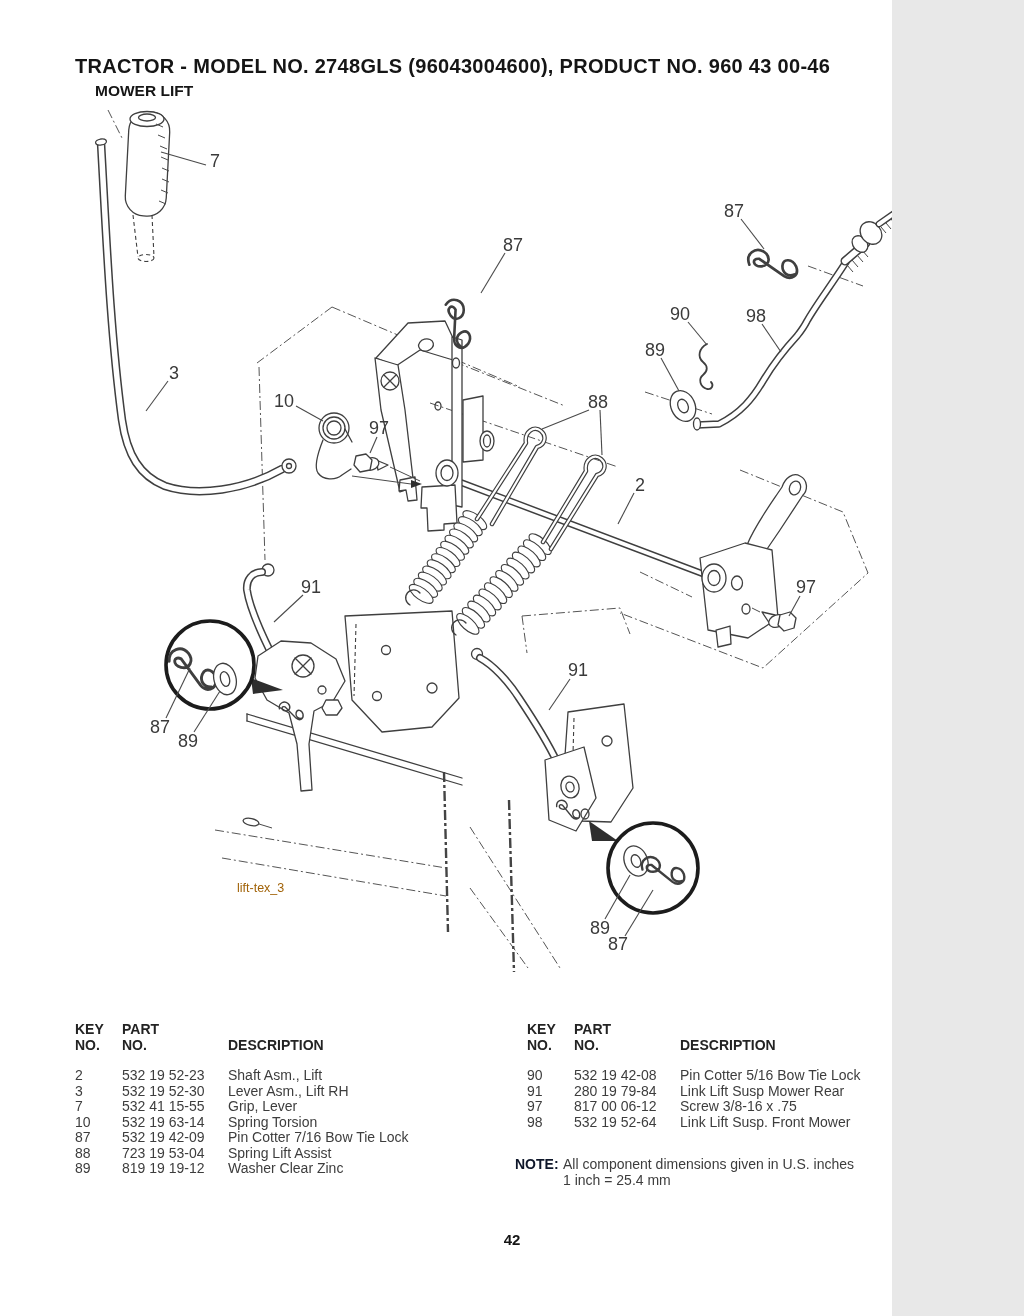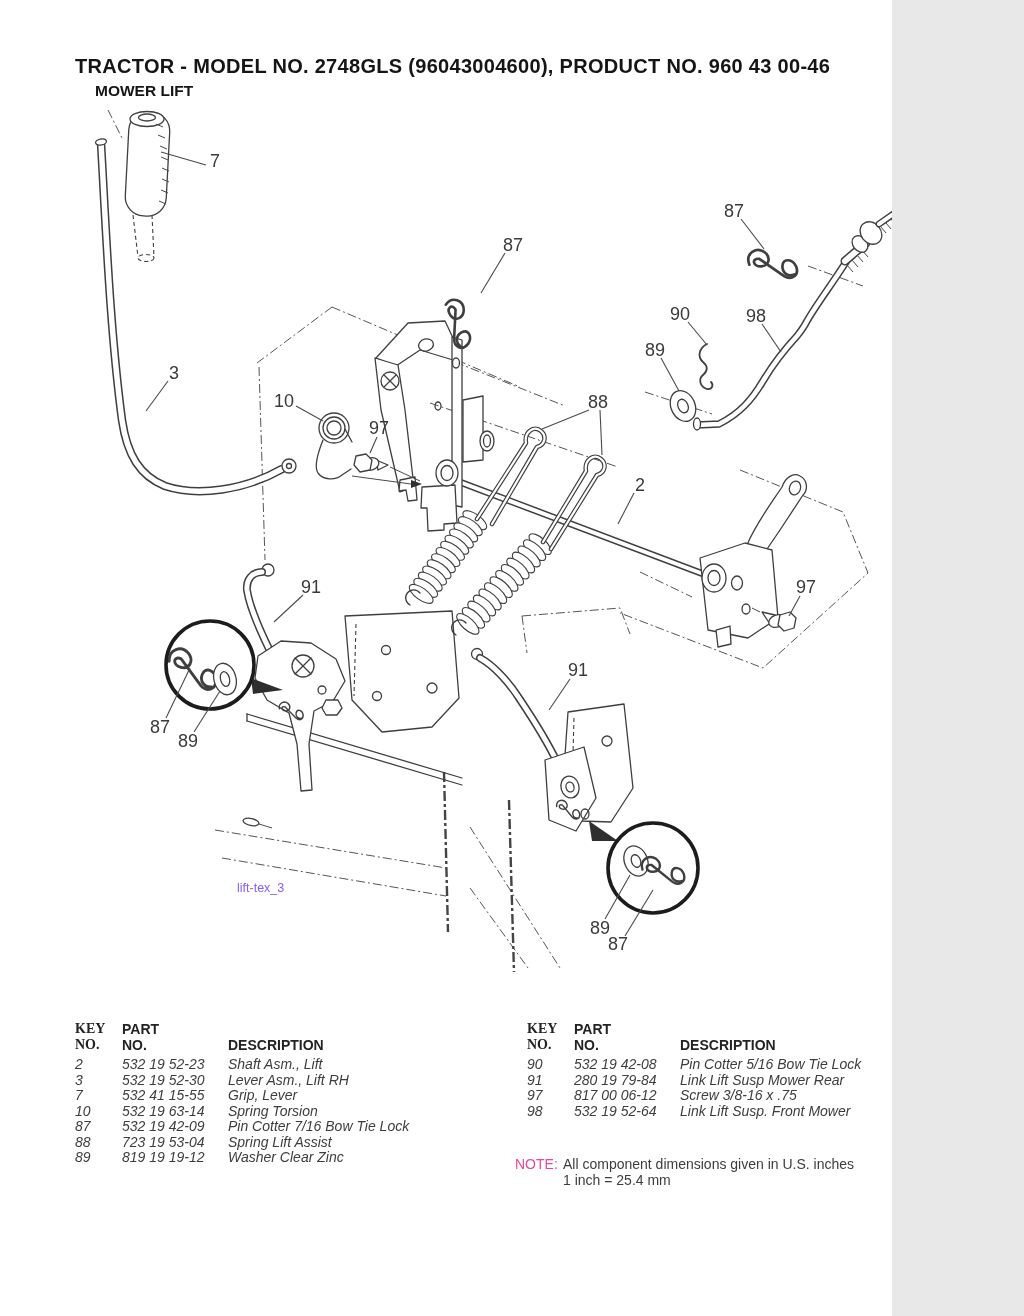--- a/index.html
+++ b/index.html
@@ -1,35 +1,35 @@
 <!DOCTYPE html>
 <html><head>
 <meta charset="utf-8">
 <style>
   html,body{margin:0;padding:0;background:#e8e8e8;}
   .page{position:relative;width:892px;height:1316px;background:#fff;overflow:hidden;
         font-family:"Liberation Sans",sans-serif;color:#222;}
   .title{position:absolute;left:75px;top:55px;font-size:20px;font-weight:bold;
          letter-spacing:.3px;color:#151515;white-space:nowrap;}
   .subtitle{position:absolute;left:75px;top:82px;font-size:15.5px;font-weight:bold;color:#151515;margin-left:20px;}
-  .caption{position:absolute;left:237px;top:881px;font-size:12.5px;color:#8b5cf6;}
+  .caption{position:absolute;left:237px;top:881px;font-size:12.5px;color:#a16207;}
   .pagenum{position:absolute;left:0;top:1231px;width:1024px;text-align:center;
            font-size:15px;font-weight:bold;color:#151515;}
   .ptable{position:absolute;top:1021px;font-size:14px;color:#3d3d3d;}
   .ptable .phead{position:relative;height:36px;font-weight:bold;color:#232323;line-height:16px;}
-  .ptable .phead .h-key{position:absolute;left:0;top:0;font-family:Liberation Serif, serif;}
+  .ptable .phead .h-key{position:absolute;left:0;top:0;}
   .ptable .phead .h-part{position:absolute;left:47px;top:0;}
   .ptable .phead .h-desc{position:absolute;left:153px;top:16px;}
-  .ptable .rows{font-style:italic;}
+  .ptable .rows{margin-top:11px;}
   .prow{line-height:15.5px;white-space:nowrap;}
   .prow .c-key{display:inline-block;width:47px;}
   .prow .c-part{display:inline-block;width:106px;}
   .note{position:absolute;left:515px;top:1156px;font-size:14px;line-height:16px;
         color:#3d3d3d;display:flex;}
-  .note .note-label{width:48px;font-weight:normal;color:#ec4899;}
+  .note .note-label{width:48px;font-weight:bold;color:#0f172a;}
   svg#diag{position:absolute;left:0;top:0;}
   svg text{font-size:18px;fill:#3a3a3a;text-anchor:middle;
            font-family:"Liberation Sans",sans-serif;}
   .s  {stroke:#3f3f3f;stroke-width:1.3;fill:none;stroke-linecap:round;stroke-linejoin:round;}
   .sf {stroke:#3f3f3f;stroke-width:1.3;fill:#fff;stroke-linejoin:round;}
   .thin{stroke:#4a4a4a;stroke-width:1;fill:none;}
   .tube-o{stroke:#3f3f3f;fill:none;stroke-linecap:round;stroke-linejoin:round;}
   .tube-i{stroke:#fff;fill:none;stroke-linecap:round;stroke-linejoin:round;}
   .ph {stroke:#555;stroke-width:1;fill:none;stroke-dasharray:9 3 2 3;}
   .phh{stroke:#444;stroke-width:2.4;fill:none;stroke-dasharray:10 3 3 3;}
@@ -349,13 +349,14 @@
   </div>
 
   <div class="note">
     <span class="note-label">NOTE:</span>
     <span>
       <span>All component dimensions given in U.S. inches</span><br>
       <span>1 inch = 25.4 mm</span>
     </span>
   </div>
 
+  <div class="pagenum">42</div>
 </div>
 
 </body></html>

